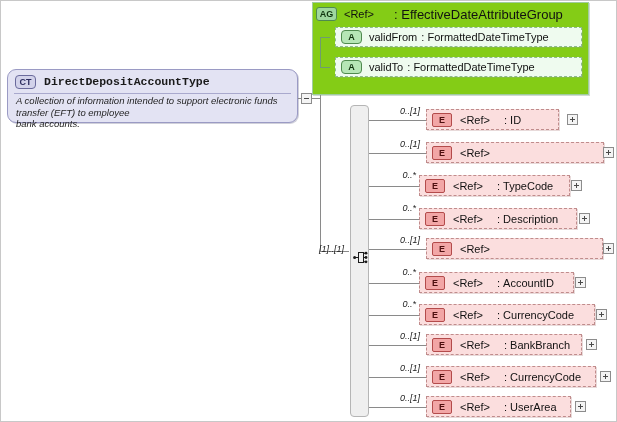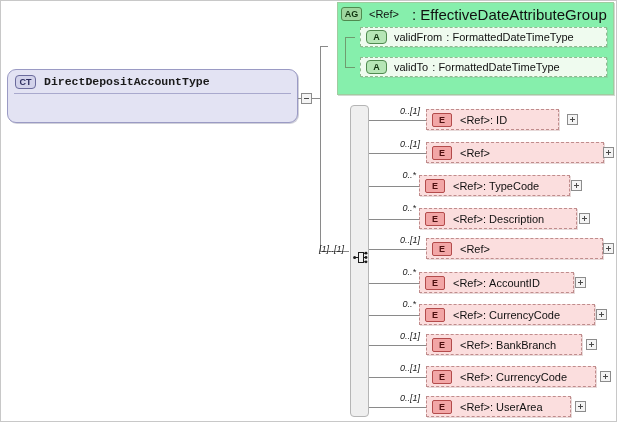--- a/index.html
+++ b/index.html
@@ -101,23 +101,23 @@
   }
   .expander::before {            
     left: 2px; right: 2px; top: 4px; height: 1px;
   }
   .expander.plus::after {        
     top: 2px; bottom: 2px; left: 4px; width: 1px;
   }
 
   
   #ag-panel {
-    left: 336px; top: 1px;
+    left: 311px; top: 1px;
     width: 277px; height: 93px;
-    background: #86efac;
+    background: #84cc16;
     border: 1px solid #9fcc9f;
     box-sizing: border-box;
     box-shadow: 1px 1px 0 rgba(120,150,120,0.35);
   }
   #ag-head {
     position: absolute;
     left: 3px; top: 3px;
     display: flex; align-items: center;
     height: 16px;
   }
@@ -127,22 +127,22 @@
     color: #11340f;
     border-radius: 3px;
   }
   #ag-ref {
     margin-left: 7px;
     font-size: 11px;
     color: #111;
     white-space: nowrap;
   }
   #ag-name {
-    margin-left: 13px;
-    font-size: 15px;
+    margin-left: 20px;
+    font-size: 13px;
     color: #111;
     white-space: nowrap;
     text-align: center;
   }
 
   .attr-row {
     position: absolute;
     height: 20px;
     background: #effbef;
     border: 1px dashed #8fb98f;
@@ -213,20 +213,21 @@
     width: 20px; height: 14px;
     flex: 0 0 auto;
   }
   .el-ref {
     margin-left: 8px;
     font-size: 11px;
     color: #111;
     white-space: nowrap;
   }
   .el-name {
+    margin-left: 14px;
     font-size: 11px;
     color: #111;
     white-space: nowrap;
   }
   .el-card {
     position: absolute;
     font-size: 9px;
     font-style: italic;
     color: #222;
     white-space: nowrap;
@@ -237,20 +238,22 @@
 <body>
 
 <div id="canvas">
 
   <div id="ct-box" class="abs">
     <div id="ct-header">
       <span class="badge" id="ct-badge">CT</span>
       <span id="ct-title">DirectDepositAccountType</span>
     </div>
     <div id="ct-divider"></div>
+    <div id="ct-doc">A collection of information intended to support electronic funds transfer (EFT) to employee
+bank accounts.</div>
   </div>
 
   <div class="expander" style="left:300px; top:92px;"></div>
 
   <div class="hline" style="left:297px; top:97px; width:3px;"></div>
 
   <div class="hline" style="left:311px; top:97px; width:8px;"></div>
 
   <div class="vline" style="left:319px; top:45px; height:205px;"></div>
 

